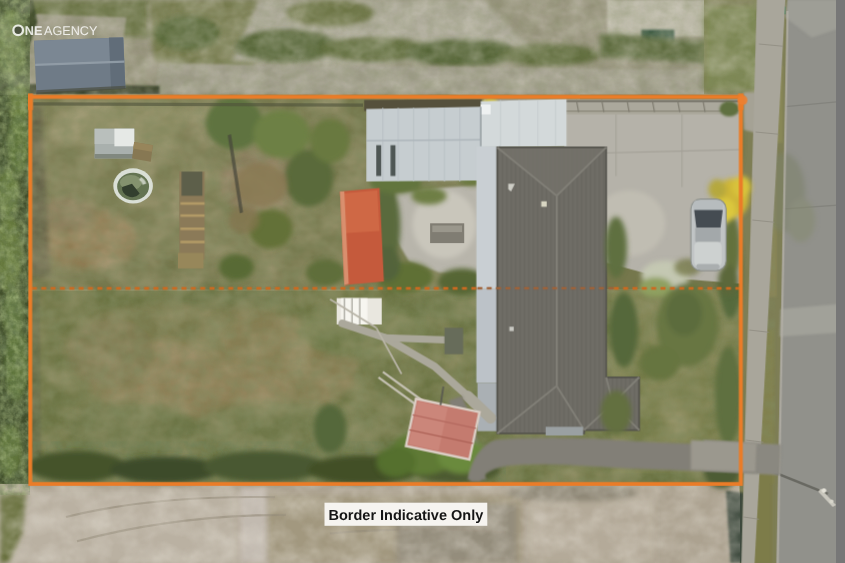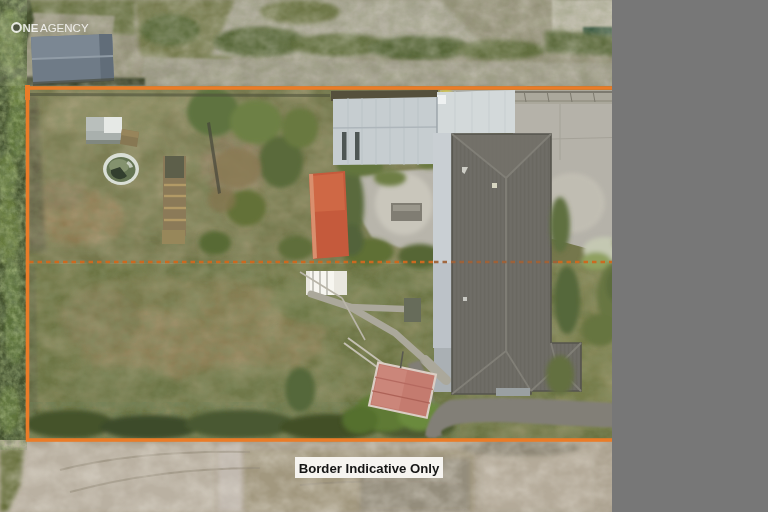--- a/index.html
+++ b/index.html
@@ -1,16 +1,16 @@
 <!DOCTYPE html>
 <html><head>
 <meta charset="utf-8">
 <style>
   html,body{margin:0;padding:0;background:#777;}
-  #stage{width:612px;height:512px;position:relative;overflow:hidden;font-family:"Liberation Sans", sans-serif;}
+  #stage{width:760px;height:512px;position:relative;overflow:hidden;font-family:"Liberation Sans", sans-serif;}
 </style>
 </head>
 <body>
 <div id="stage">
 <svg width="768" height="512" viewBox="0 0 768 512" xmlns="http://www.w3.org/2000/svg">
 <defs>
   <filter id="soft" x="-30%" y="-30%" width="160%" height="160%">
           <feGaussianBlur stdDeviation="2.2"></feGaussianBlur>
         </filter>
   <filter id="soft1" x="-30%" y="-30%" width="160%" height="160%">

